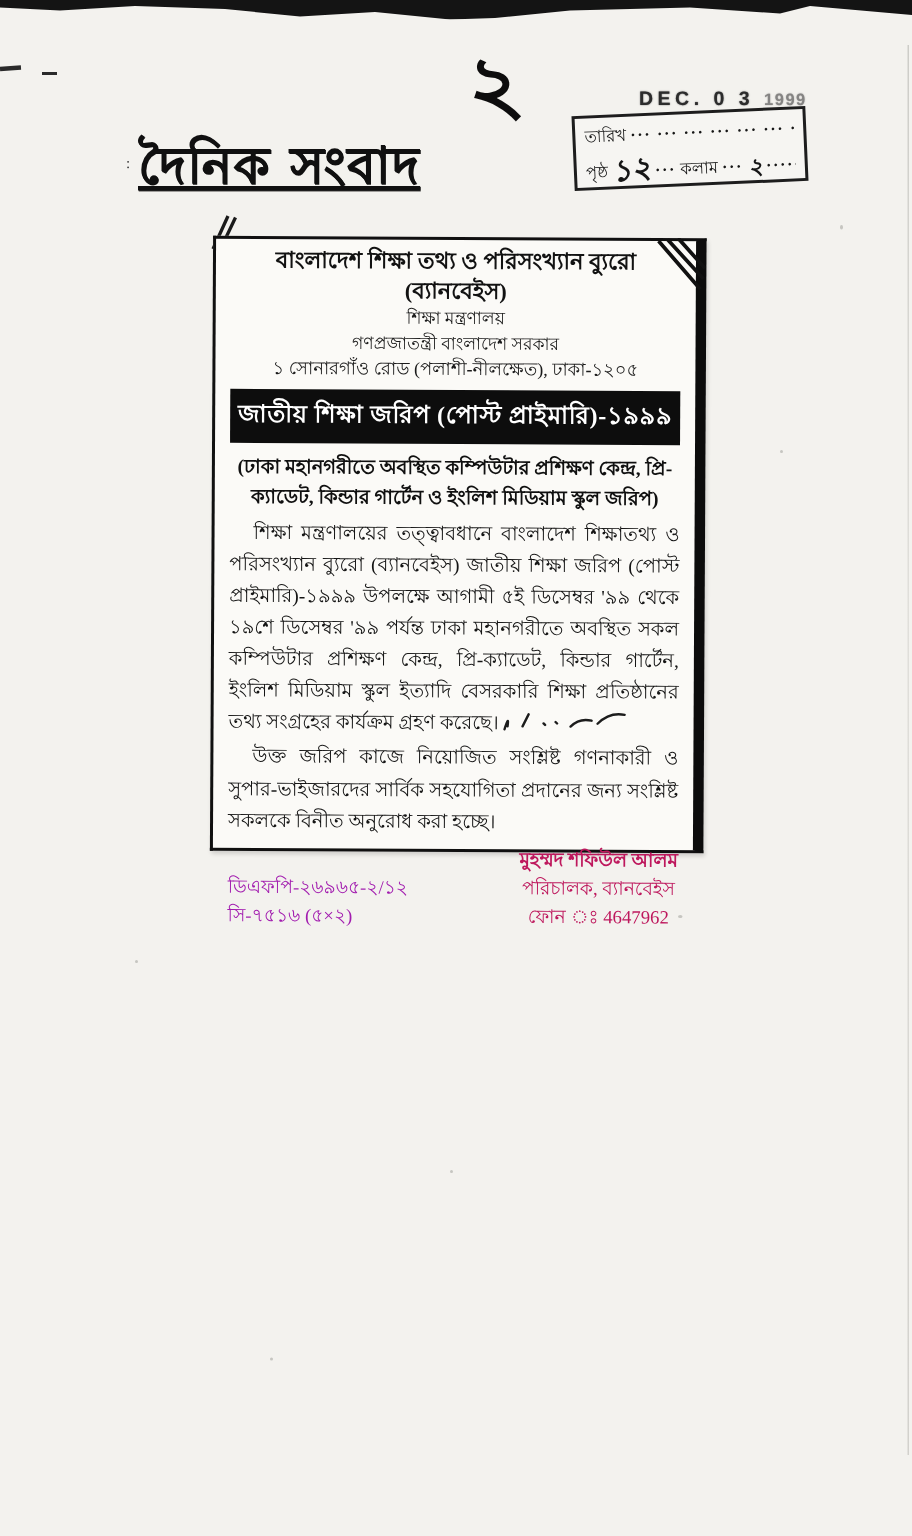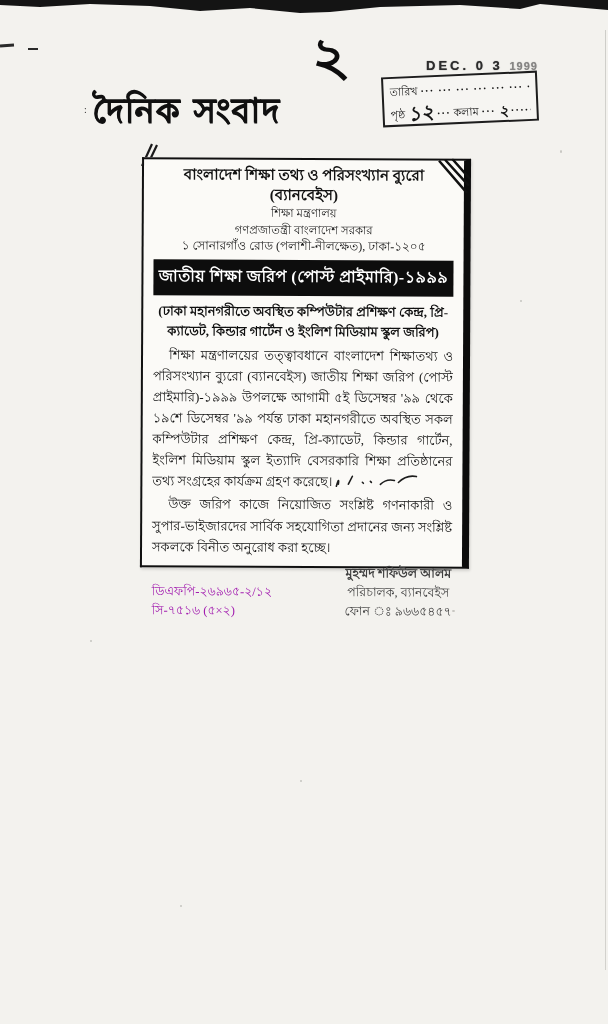--- a/index.html
+++ b/index.html
@@ -65,20 +65,21 @@
   }
   .ref-hand.small { font-size: 15px; }
 
   
   .masthead {
     position: absolute; left: 92px; top: 84px;
     font-size: 34px; font-weight: bold; color: #101010;
     font-family: "DejaVu Serif", serif;
     letter-spacing: 1px;
     text-shadow: .5px .5px 0 #101010;
+    text-decoration: underline;
   }
   .masthead-colon {
     position:absolute; left: 84px; top: 104px; font-size: 10px; color:#333;
   }
 
   
   .pen-check { position: absolute; left: 138px; top: 140px; pointer-events:none; }
 
   
   .clipping {
@@ -120,21 +121,21 @@
   }
   .squiggle-wrap { position: relative; display:inline-block; width: 90px; height: 14px; vertical-align: middle; }
   .squiggle-wrap svg { position:absolute; left:0; top:-4px; }
 
   .sig-block {
     margin-top: 6px;
     display: flex; justify-content: space-between; align-items: flex-end;
     padding: 0 2px;
   }
   .sig-left { font-size: 12.5px; line-height: 1.55; color:#a21caf; white-space: nowrap; }
-  .sig-right { text-align: center; font-size: 12.5px; line-height: 1.55; font-weight: bold; color:#404040; white-space: nowrap; }
+  .sig-right { text-align: center; font-size: 12.5px; line-height: 1.55; font-weight: bold; color:#be185d; white-space: nowrap; }
   .sig-right .plain { font-weight: normal; }
 </style>
 </head>
 <body>
 
 <div class="scan-top-band"></div>
 <div class="scan-left-speck" style="left:0;top:44px;width:14px;height:3px;transform:rotate(-4deg);"></div>
 <div class="scan-left-speck" style="left:28px;top:48px;width:10px;height:2px;"></div>
 <div class="scan-right-line"></div>
 <div class="noise" style="left:520px;top:300px;width:2px;height:2px;"></div>
@@ -196,16 +197,16 @@
   <div class="body-para">উক্ত জরিপ কাজে নিয়োজিত সংশ্লিষ্ট গণনাকারী ও সুপার-ভাইজারদের সার্বিক সহযোগিতা প্রদানের জন্য সংশ্লিষ্ট সকলকে বিনীত অনুরোধ করা হচ্ছে।</div>
 
   <div class="sig-block">
     <div class="sig-left">
       <div>ডিএফপি-২৬৯৬৫-২/১২</div>
       <div>সি-৭৫১৬ (৫×২)</div>
     </div>
     <div class="sig-right">
       <div>মুহম্মদ শফিউল আলম</div>
       <div class="plain">পরিচালক, ব্যানবেইস</div>
-      <div class="plain">ফোন ঃ ৯৬৬৫৪৫৭</div>
+      <div class="plain">ফোন ঃ 4647962</div>
     </div>
   </div>
 </div>
 
 </body></html>

